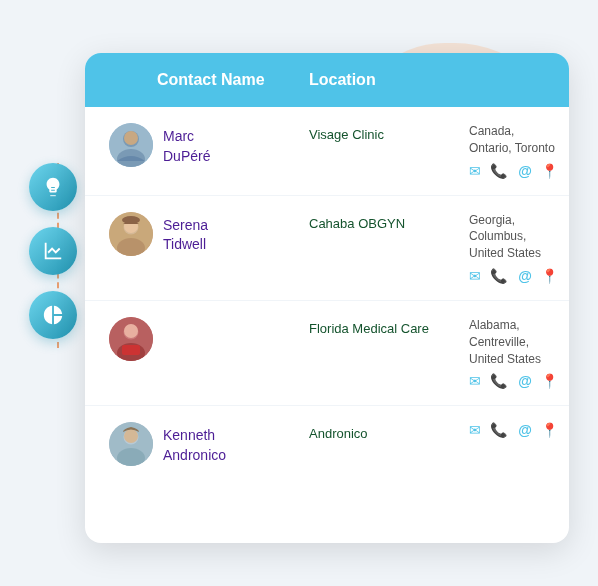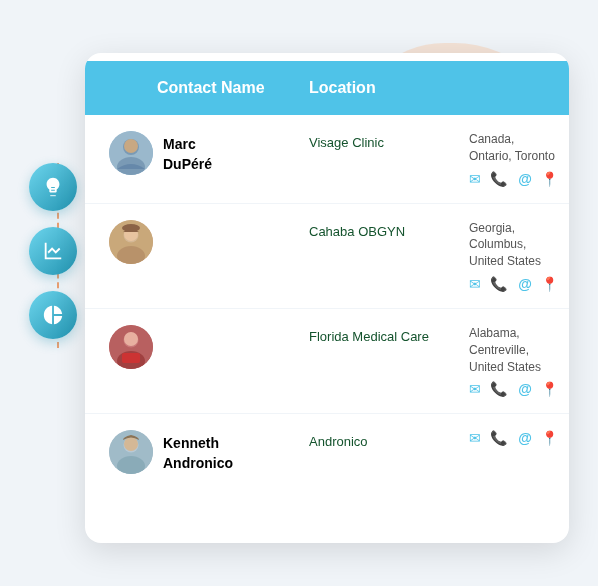--- a/index.html
+++ b/index.html
@@ -82,21 +82,20 @@
       z-index: 2;
     }
 
     
     .table-header {
       background: #4fc3e8;
       display: grid;
       grid-template-columns: 200px 160px 1fr;
       padding: 18px 24px;
       align-items: center;
-      margin-top: 8px;
     }
 
     .header-cell {
       color: white;
       font-size: 16px;
       font-weight: 600;
     }
 
     .header-cell:first-child {
       padding-left: 48px;
@@ -138,23 +137,23 @@
       justify-content: center;
     }
 
     
     .avatar-svg {
       width: 44px;
       height: 44px;
     }
 
     .contact-name {
-      color: #000000;
+      color: #4c1d95;
       font-size: 14px;
-      font-weight: 700;
+      font-weight: 400;
       padding-top: 4px;
       line-height: 1.4;
     }
 
     .company-cell {
       font-size: 13px;
       color: #14532d;
       padding-top: 4px;
     }
 
@@ -253,20 +252,21 @@
           <div class="avatar av2">
             <svg class="avatar-svg" viewBox="0 0 44 44" xmlns="http://www.w3.org/2000/svg">
               <circle cx="22" cy="22" r="22" fill="#c9a87a"></circle>
               <circle cx="22" cy="15" r="7.5" fill="#d4b896"></circle>
               <ellipse cx="22" cy="36" rx="14" ry="10" fill="#b8926a"></ellipse>
               <circle cx="22" cy="14" r="7" fill="#e8c4a0"></circle>
               <path d="M14 12 Q22 6 30 12" fill="#8B6347" stroke="none"></path>
               <ellipse cx="22" cy="8" rx="9" ry="4" fill="#8B6347"></ellipse>
             </svg>
           </div>
+          <div class="contact-name">Serena<br>Tidwell</div>
         </div>
         <div class="company-cell">Cahaba OBGYN</div>
         <div class="location-cell">
           <div class="location-text">Georgia, Columbus, United States</div>
           <div class="contact-icons">
             <span class="contact-icon">✉</span>
             <span class="contact-icon">📞</span>
             <span class="contact-icon" style="font-weight:bold;font-size:14px;color:#4fc3e8;">@</span>
             <span class="contact-icon">📍</span>
           </div>

